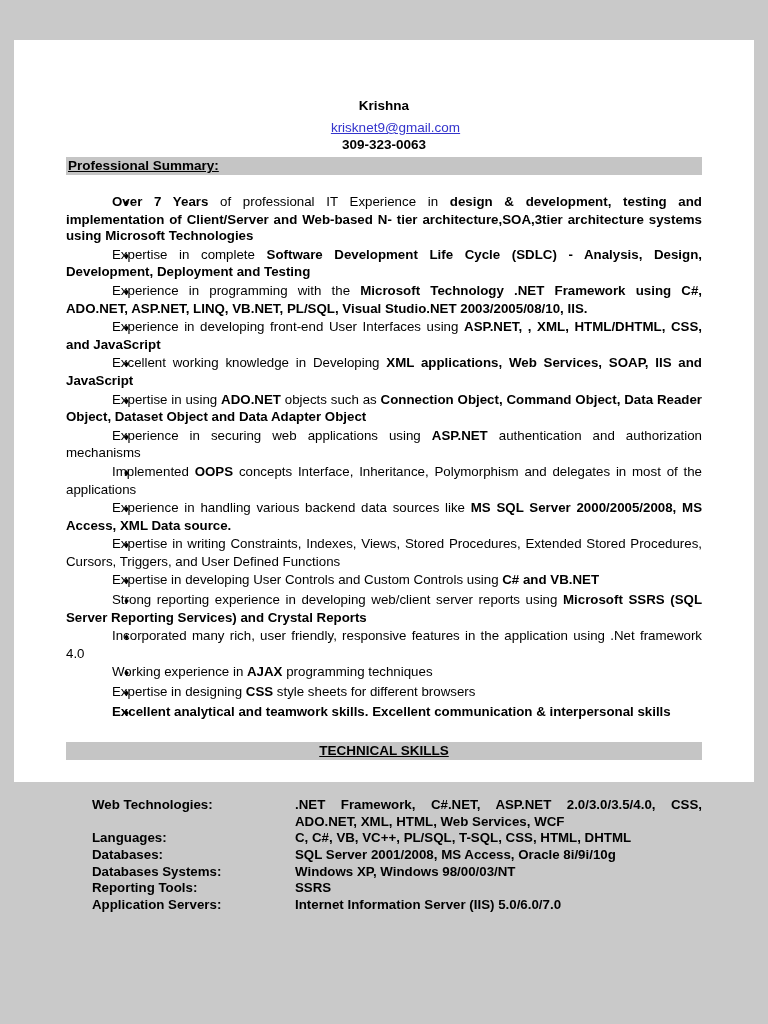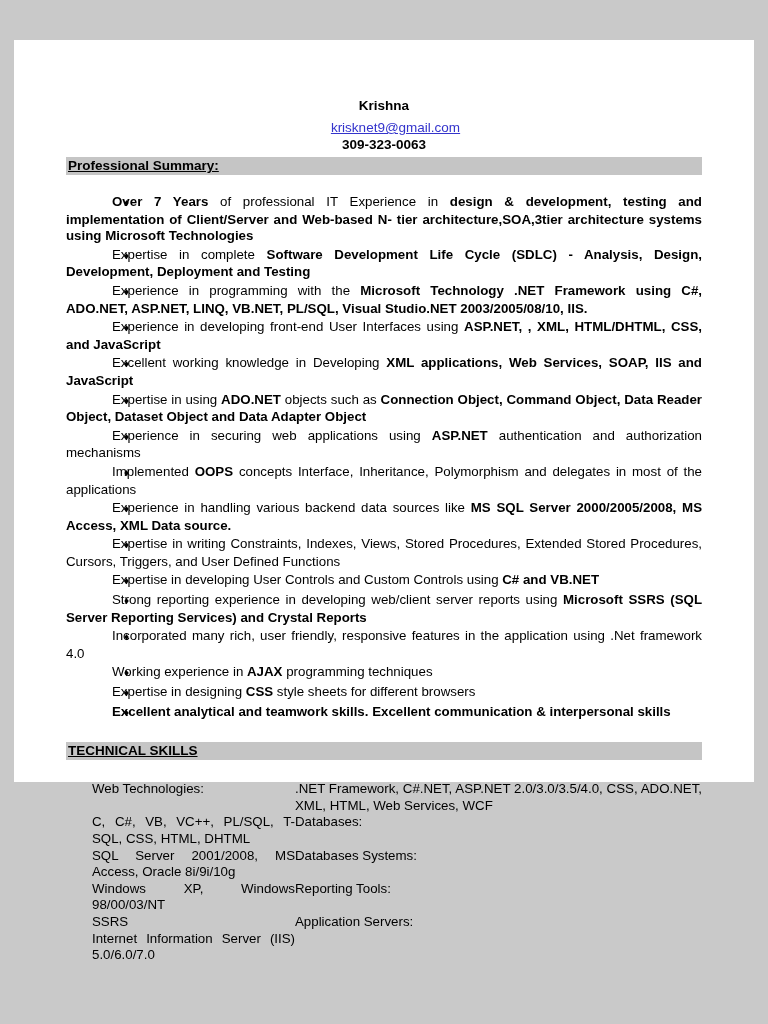--- a/index.html
+++ b/index.html
@@ -36,29 +36,29 @@
   }
   .section-title { font-weight: bold; text-decoration: underline; }
   .bullets { margin-top: 19px; font-size: 13.3px; line-height: 16.6px; }
   .bullet {
     text-align: justify;
     text-indent: 29px;
     margin: 0 0 2px 0;
   }
   .glyph { display: inline-block; width: 17px; font-size: 10px; }
   .seg.bold { font-weight: bold; }
-  .skills-bar { margin-top: 21px; }
+  .skills-bar { margin-top: 21px; text-align: center; }
   .skills-table {
-    margin-top: 21px;
+    margin-top: 37px;
     display: grid;
     grid-template-columns: 203px 1fr;
     padding-left: 26px;
     font-size: 13.3px;
     line-height: 16.6px;
-    font-weight: normal;
+    font-weight: bold;
   }
   .skill-label { white-space: nowrap; }
   .skill-value { text-align: justify; }
 </style>
 </head>
 <body>
 
 <div class="page">
 
   <div class="header">
@@ -90,20 +90,21 @@
       <p class="bullet"><span class="glyph">♦</span><span class="seg bold">Excellent analytical and teamwork skills. Excellent communication &amp; interpersonal skills</span></p>
     </div>
 
   <div class="section-bar skills-bar">
     <span class="section-title">TECHNICAL SKILLS</span>
   </div>
 
   <div class="skills-table">
       <div class="skill-label">Web Technologies:</div>
       <div class="skill-value">.NET Framework, C#.NET, ASP.NET 2.0/3.0/3.5/4.0, CSS, ADO.NET, XML, HTML, Web Services, WCF</div>
+      <div class="skill-label">Languages:</div>
       <div class="skill-value">C, C#, VB, VC++, PL/SQL, T-SQL, CSS, HTML, DHTML</div>
       <div class="skill-label">Databases:</div>
       <div class="skill-value">SQL Server 2001/2008, MS Access, Oracle 8i/9i/10g</div>
       <div class="skill-label">Databases Systems:</div>
       <div class="skill-value">Windows XP, Windows 98/00/03/NT</div>
       <div class="skill-label">Reporting Tools:</div>
       <div class="skill-value">SSRS</div>
       <div class="skill-label">Application Servers:</div>
       <div class="skill-value">Internet Information Server (IIS) 5.0/6.0/7.0</div>
     </div>

